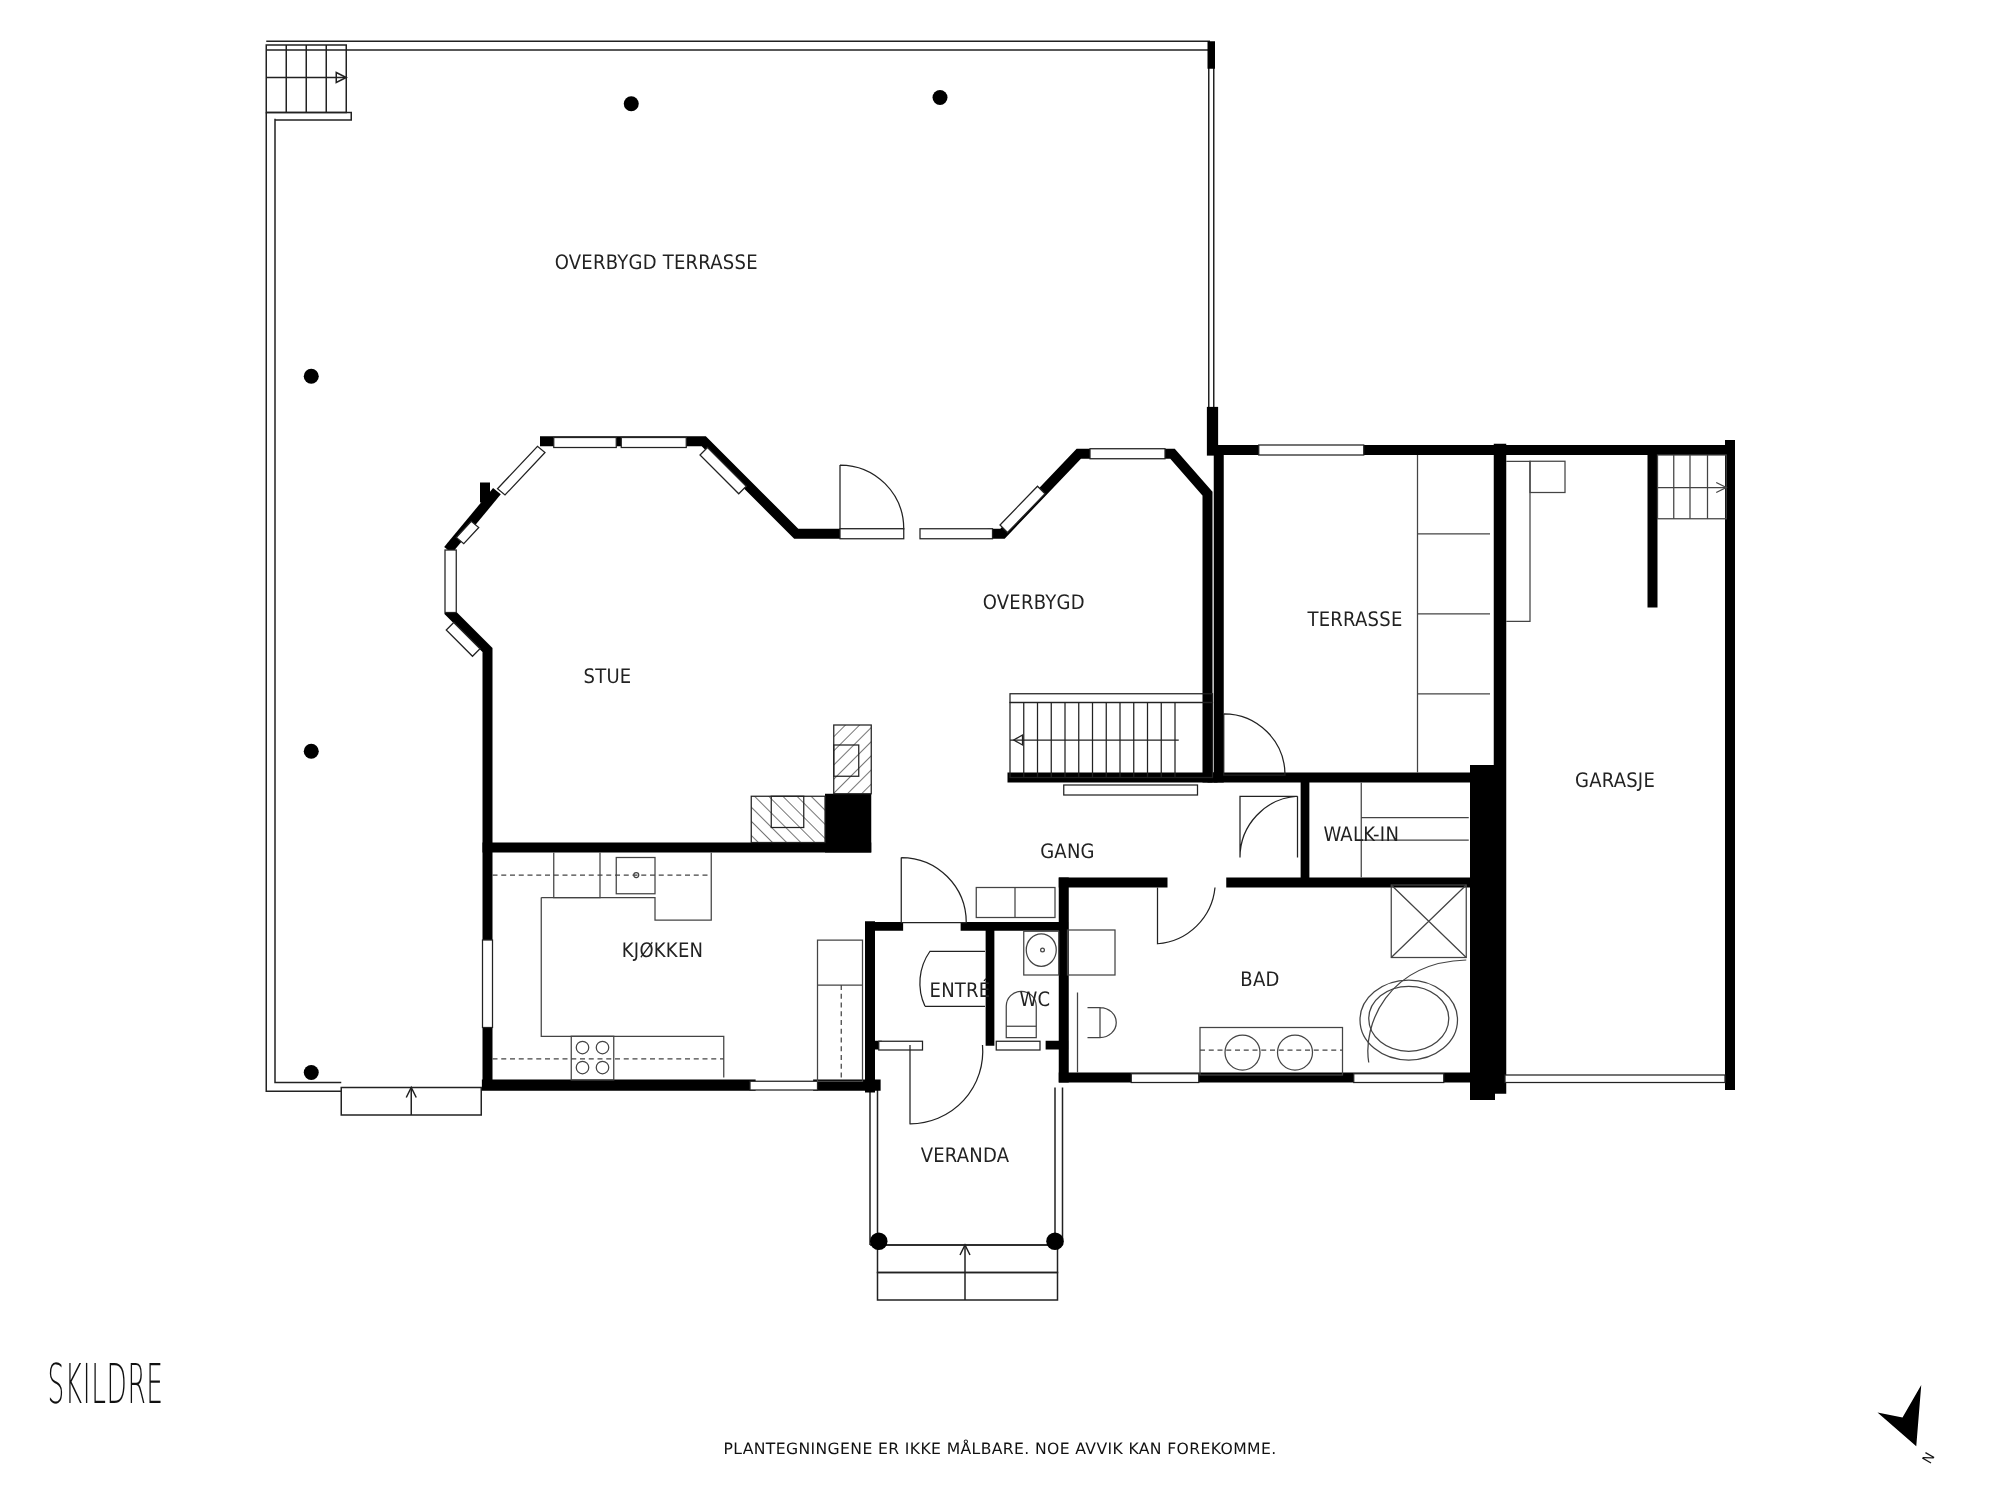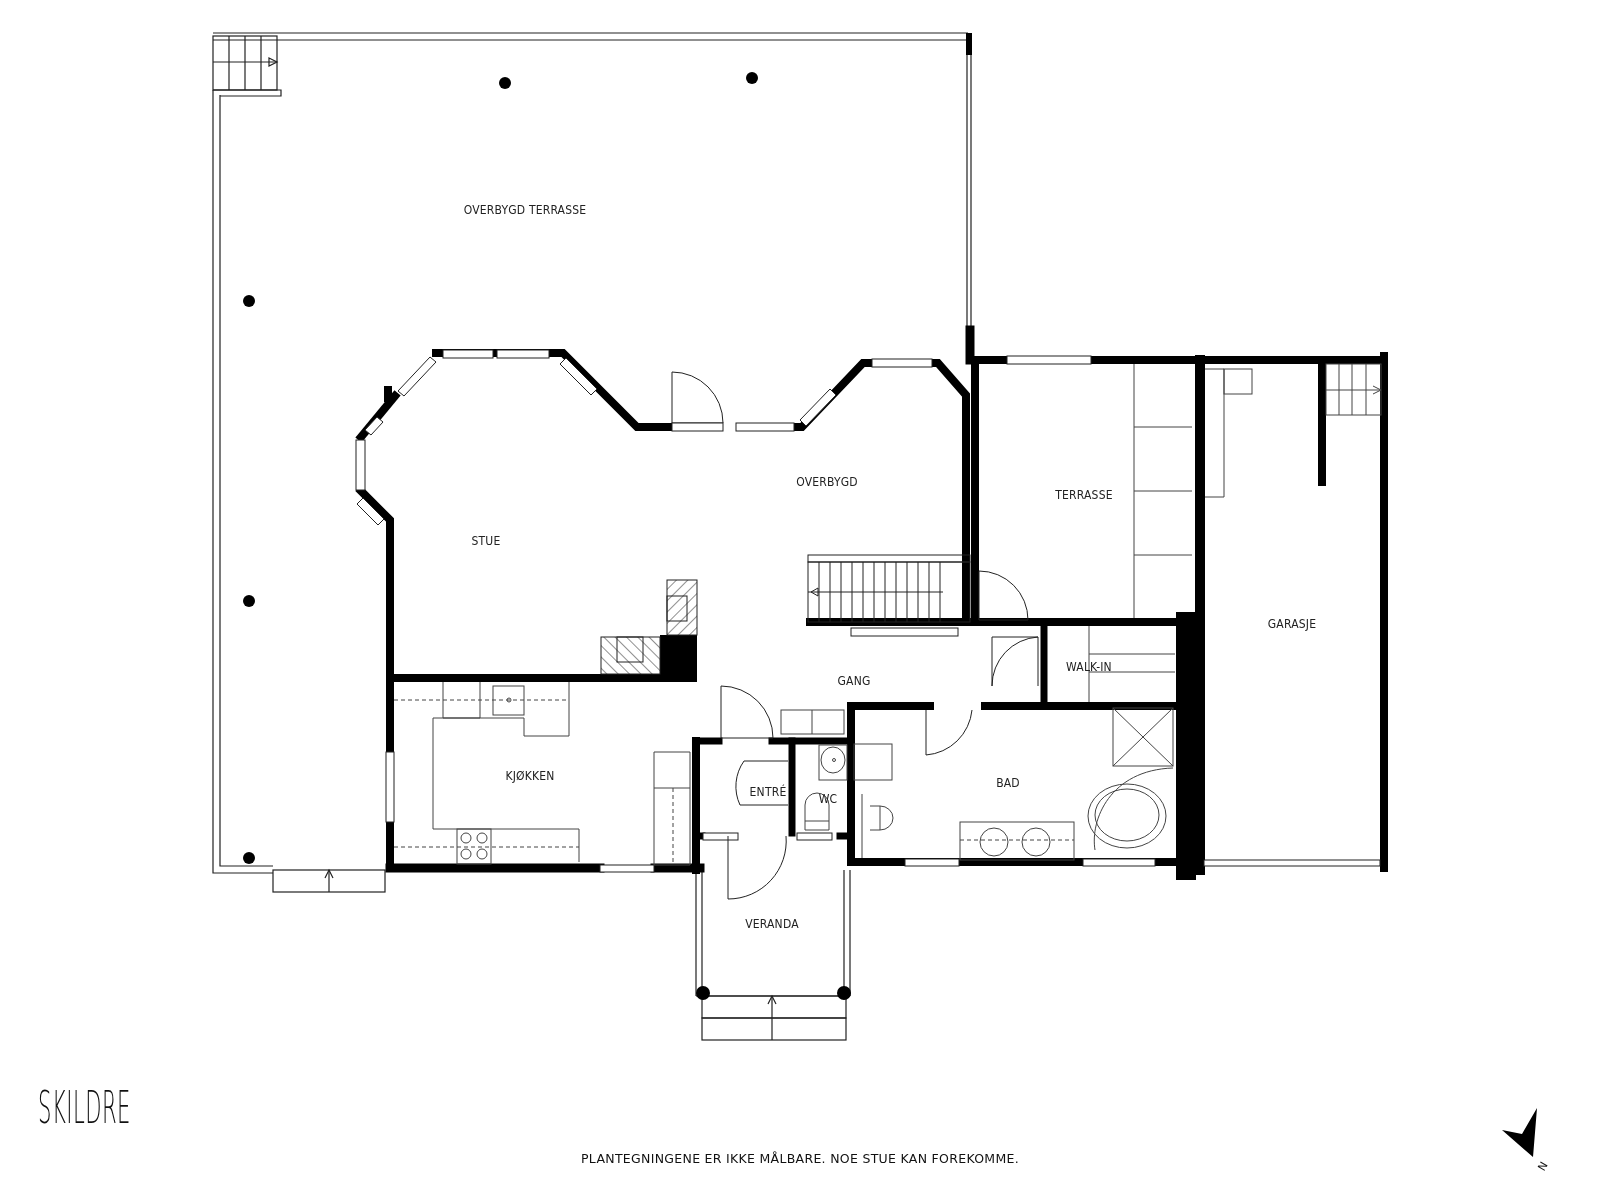--- a/index.html
+++ b/index.html
@@ -1,18 +1,18 @@
 <!DOCTYPE html>
 <html><head>
 <meta charset="utf-8">
 <style>
   html, body { margin: 0; padding: 0; background: #ffffff; }
   body { width: 1600px; height: 1200px; position: relative; overflow: hidden; font-family: "DejaVu Sans", sans-serif; }
   #plan { position: absolute; left: 0; top: 0; width: 1600px; height: 1200px; }
-  .lbl { position: absolute; font-family: "DejaVu Sans", sans-serif; font-size: 12px; color: #222; letter-spacing: 0.2px; white-space: nowrap; transform: translate(-50%, -50%); transform-origin: center; font-stretch: condensed; }
+  .lbl { position: absolute; font-family: "DejaVu Sans", sans-serif; font-size: 16px; color: #222; letter-spacing: 0.2px; white-space: nowrap; transform: translate(-50%, -50%); transform-origin: center; font-stretch: condensed; }
   .brand { position: absolute; left: 38px; top: 1086px; font-family: "DejaVu Sans", sans-serif; font-size: 44px; font-weight: 300; color: #111; letter-spacing: 1px; transform: scaleX(0.48); transform-origin: left top; line-height: 1; }
   .disclaimer { position: absolute; left: 0; width: 1600px; top: 1151px; text-align: center; font-family: "DejaVu Sans", sans-serif; font-size: 12.5px; color: #111; letter-spacing: 0.3px; }
   .north-label { position: absolute; left: 1539px; top: 1160px; font-size: 11px; color: #111; transform: rotate(-60deg); }
 </style>
 </head>
 <body>
 
 <svg id="plan" viewBox="0 0 1600 1200" xmlns="http://www.w3.org/2000/svg">
   <g fill="none" stroke="#222" stroke-width="1.2">
 
@@ -212,27 +212,27 @@
 </svg>
 
 <div>
   <div class="lbl" style="left:525px; top:210px;">OVERBYGD TERRASSE</div>
   <div class="lbl" style="left:827px; top:482px;">OVERBYGD</div>
   <div class="lbl" style="left:486px; top:541px;">STUE</div>
   <div class="lbl" style="left:1084px; top:495px;">TERRASSE</div>
   <div class="lbl" style="left:1292px; top:624px;">GARASJE</div>
   <div class="lbl" style="left:854px; top:681px;">GANG</div>
   <div class="lbl" style="left:1089px; top:667px;">WALK-IN</div>
-  <div class="lbl" style="left:530px; top:776px;">KJØKKEN</div>
+  <div class="lbl" style="left:530px; top:760px;">KJØKKEN</div>
   <div class="lbl" style="left:1008px; top:783px;">BAD</div>
   <div class="lbl" style="left:768px; top:792px;">ENTRÉ</div>
   <div class="lbl" style="left:816px; top:799px;padding-left:24px;">WC</div>
   <div class="lbl" style="left:772px; top:924px;">VERANDA</div>
 </div>
 
 <div class="brand">SKILDRE</div>
 
-<div class="disclaimer">PLANTEGNINGENE ER IKKE MÅLBARE. NOE STUE KAN FOREKOMME.</div>
+<div class="disclaimer">PLANTEGNINGENE ER IKKE MÅLBARE. NOE AVVIK KAN FOREKOMME.</div>
 
 <svg style="position:absolute; left:1500px; top:1100px; width:50px; height:60px;" viewBox="0 0 50 60">
   <path d="M37,8 L33,57 L2,30 L22,34 Z" fill="#000"></path>
 </svg>
 <div class="north-label">N</div>
 
 </body></html>

